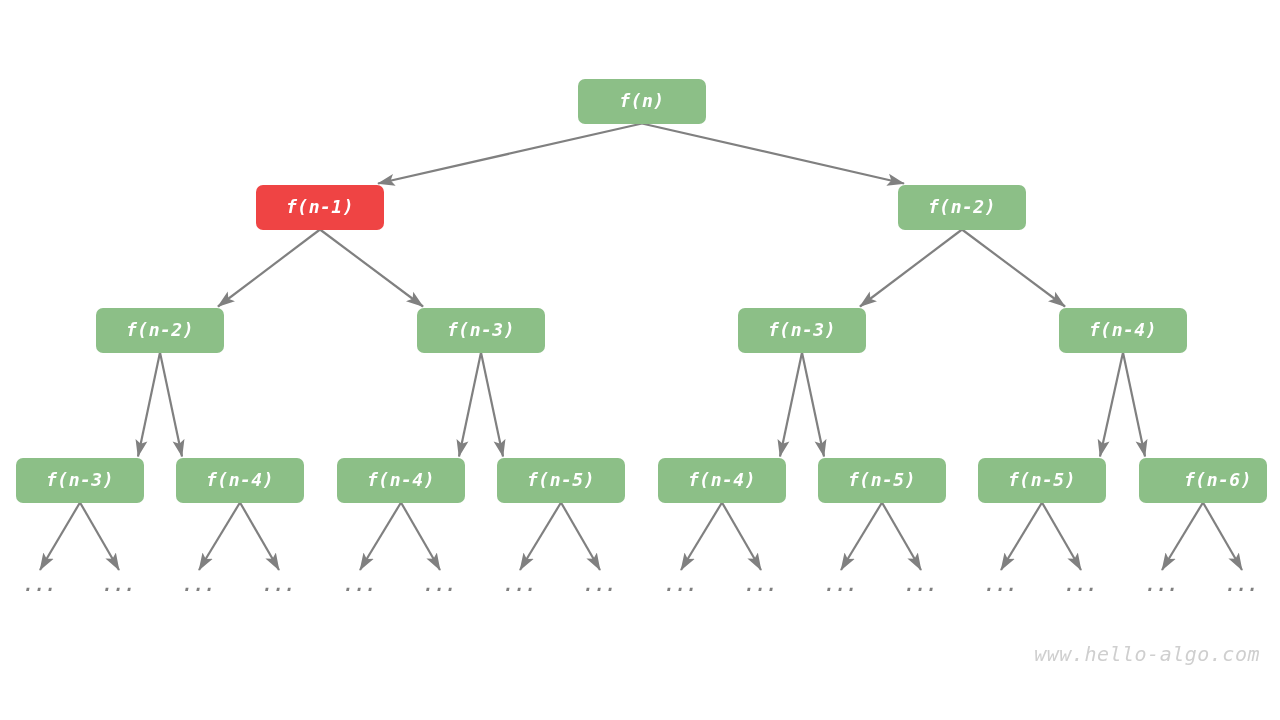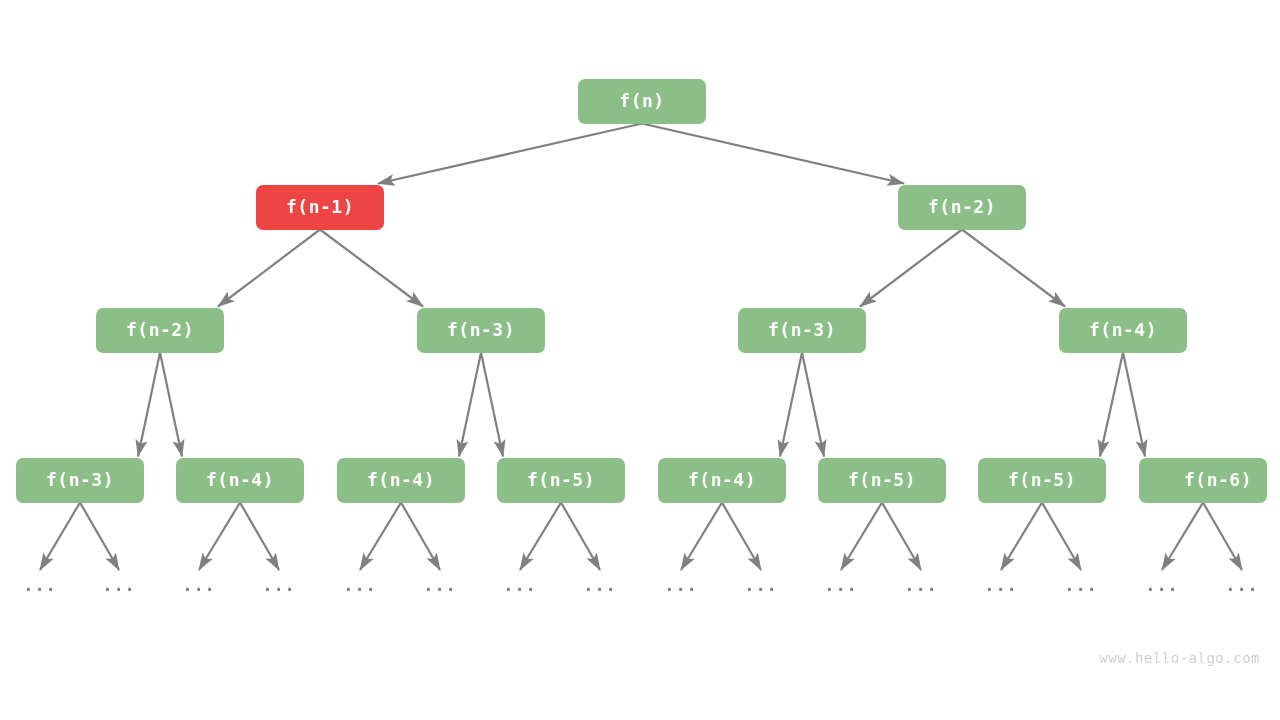--- a/index.html
+++ b/index.html
@@ -12,20 +12,21 @@
     height: 720px;
     position: relative;
     overflow: hidden;
     font-family: "DejaVu Sans Mono", monospace;
   }
   #diagram-root {
     position: absolute;
     inset: 0;
     width: 1280px;
     height: 688px;
+    font-style: italic;
   }
   #edge-layer {
     position: absolute;
     left: 0;
     top: 0;
     width: 1280px;
     height: 720px;
     pointer-events: none;
   }
   #node-layer {
@@ -62,21 +63,21 @@
     letter-spacing: 1px;
     user-select: none;
     transform: translate(-50%, -50%);
   }
   #watermark {
     position: absolute;
     right: 20px;
     bottom: 22px;
     color: #cfcfcf;
     font-family: "DejaVu Sans Mono", monospace;
-    font-size: 14px;
+    font-size: 20px;
     letter-spacing: 0.5px;
     user-select: none;
   }
 </style>
 </head>
 <body>
 
 <div id="diagram-root">
   <svg id="edge-layer" viewBox="0 0 1280 720" width="1280" height="720" xmlns="http://www.w3.org/2000/svg">
     <defs>

